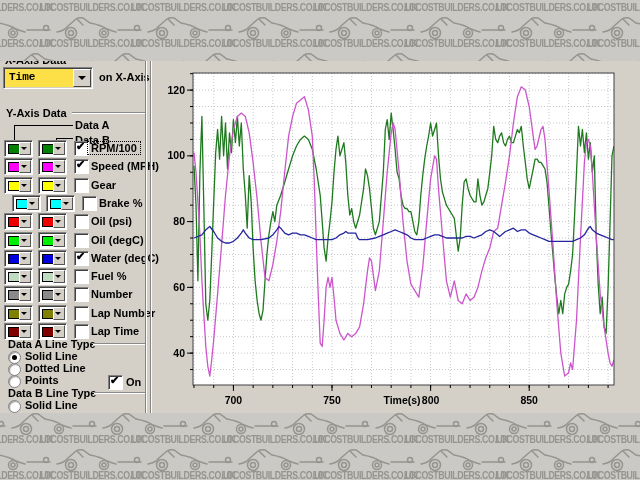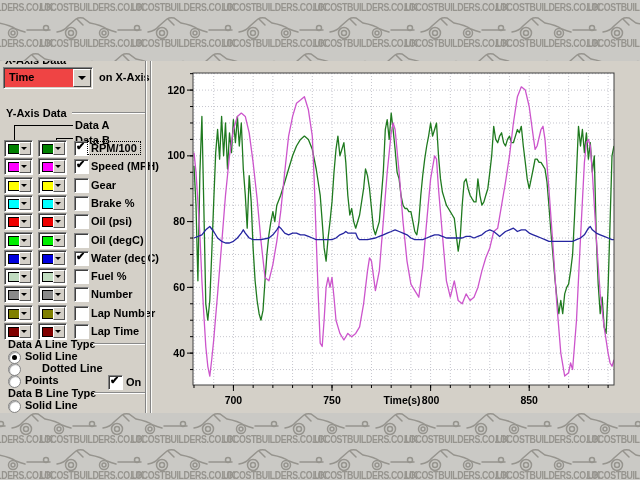--- a/index.html
+++ b/index.html
@@ -14,22 +14,22 @@
   .wm-carrow{position:absolute;left:0;width:640px;height:26px;}
 
   
   #shot{position:absolute;left:0;top:61px;width:640px;height:352px;background:#d4d0c8;overflow:hidden;
     font-size:11px;font-weight:bold;color:#000;}
   .abs{position:absolute;}
   .etch{height:0;border-top:1px solid #8a8a8a;border-bottom:1px solid #ffffff;}
   .blk{background:#000;}
 
   
-  .combo{background:#ef4444;border:1px solid #828282;border-right-color:#fff;border-bottom-color:#fff;
-    box-shadow:inset 1px 1px 0 #404040, inset -1px -1px 0 #d4d0c8;}
+  .combo{background:#fde047;border:1px solid #828282;border-right-color:#fff;border-bottom-color:#fff;
+    box-shadow:inset 1px 1px 0 #404040, inset -1px -1px 0 #d4d0c8;font-family:Liberation Mono, monospace;}
   .combo .combo-text{position:absolute;left:5px;top:3px;font-weight:bold;}
   .combo .combo-btn{position:absolute;right:1px;top:1px;bottom:1px;width:16px;background:#d4d0c8;
     border:1px solid #fff;border-right-color:#404040;border-bottom-color:#404040;}
   .combo .combo-btn:after{content:"";position:absolute;left:4px;top:6px;border:4px solid transparent;
     border-top-color:#000;}
 
   
   .swbox{position:absolute;width:27px;height:15px;background:#fff;border:1px solid #828282;
     border-right-color:#fff;border-bottom-color:#fff;box-shadow:inset 1px 1px 0 #404040;}
   .swbox .sw{position:absolute;left:3px;top:3px;width:11px;height:8px;border:1px solid #000;}
@@ -288,21 +288,21 @@
               <span class="sw" style="background: rgb(255, 255, 0);"></span>
               <span class="dd"></span>
             </div>
             <div class="swbox" style="left: 38px; top: 0px;">
               <span class="sw" style="background: rgb(255, 255, 0);"></span>
               <span class="dd"></span>
             </div>
             <div class="cb" style="left: 74px; top: 1px;"></div>
             <span class="abs lbl" style="left: 91px; top: 2px;">Gear</span>
           </div>
-          <div class="abs" style="left: 0px; top: 133.9px; width: 166px; height: 17px;">
+          <div class="abs" style="left: 8px; top: 133.9px; width: 166px; height: 17px;">
             <div class="swbox" style="left: 4px; top: 0px;">
               <span class="sw" style="background: rgb(0, 255, 255);"></span>
               <span class="dd"></span>
             </div>
             <div class="swbox" style="left: 38px; top: 0px;">
               <span class="sw" style="background: rgb(0, 255, 255);"></span>
               <span class="dd"></span>
             </div>
             <div class="cb" style="left: 74px; top: 1px;"></div>
             <span class="abs lbl" style="left: 91px; top: 2px;">Brake %</span>
@@ -396,21 +396,21 @@
         </div>
 
       <span class="abs lbl" style="left:8px;top:277px;">Data A Line Type</span>
       <div class="abs etch" style="left:93px;top:282px;width:53px;"></div>
       <div id="lineA-radios">
           <div class="radio abs" style="left: 8px; top: 290px;">
             <span class="dot"></span>
           </div>
           <span class="abs lbl" style="left: 25px; top: 289px;">Solid Line</span>
           <div class="radio abs" style="left: 8px; top: 302px;"></div>
-          <span class="abs lbl" style="left: 25px; top: 301px; margin-left: 17px;">Dotted Line</span>
+          <span class="abs lbl" style="left: 25px; top: 301px;">Dotted Line</span>
           <div class="radio abs" style="left: 8px; top: 314px;"></div>
           <span class="abs lbl" style="left: 25px; top: 313px;">Points</span>
         </div>
 
       <div class="abs cb" style="left:108px;top:314px;">
           <span class="tick" id="onTick">✔</span>
         </div>
       <span class="abs lbl" style="left:126px;top:315px;">On</span>
 
       <span class="abs lbl" style="left:8px;top:326px;">Data B Line Type</span>

